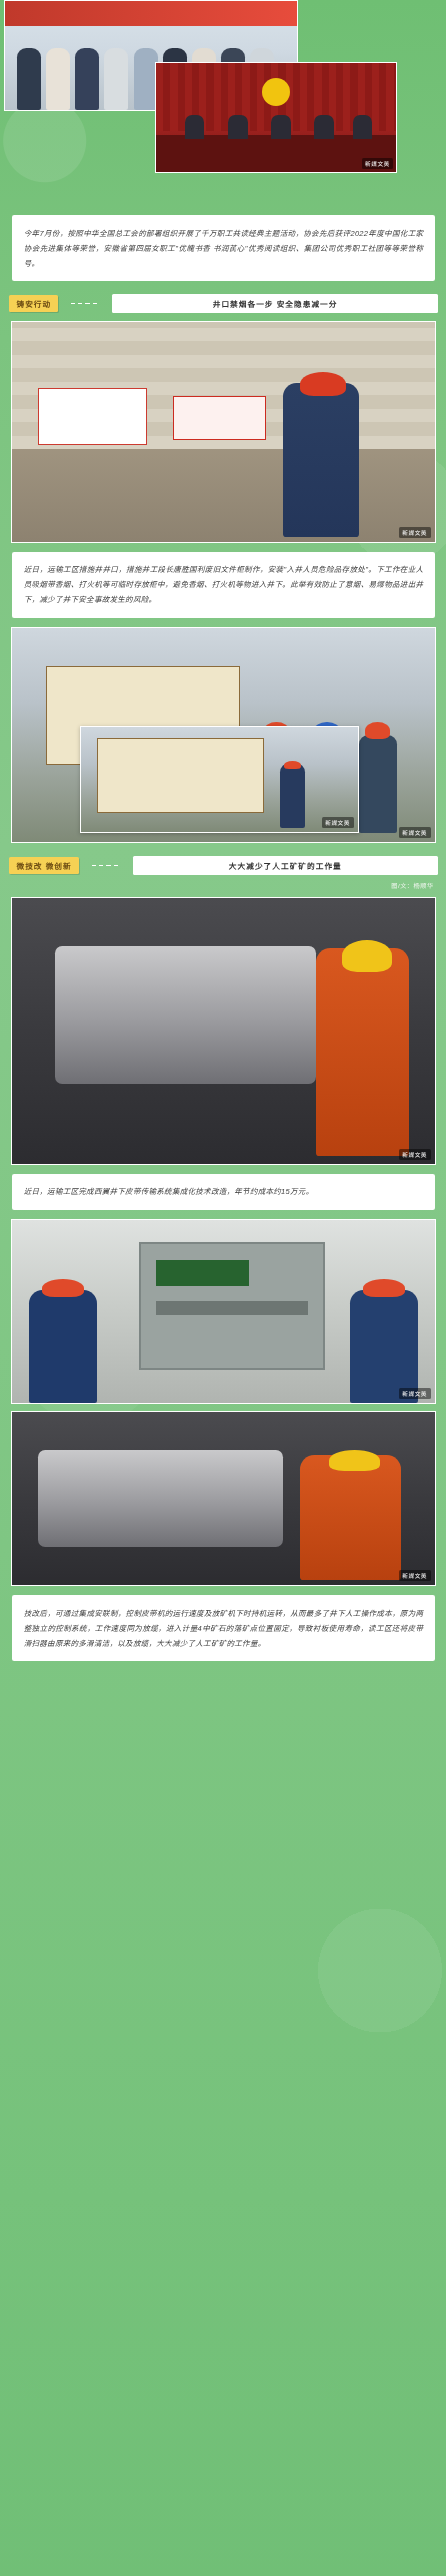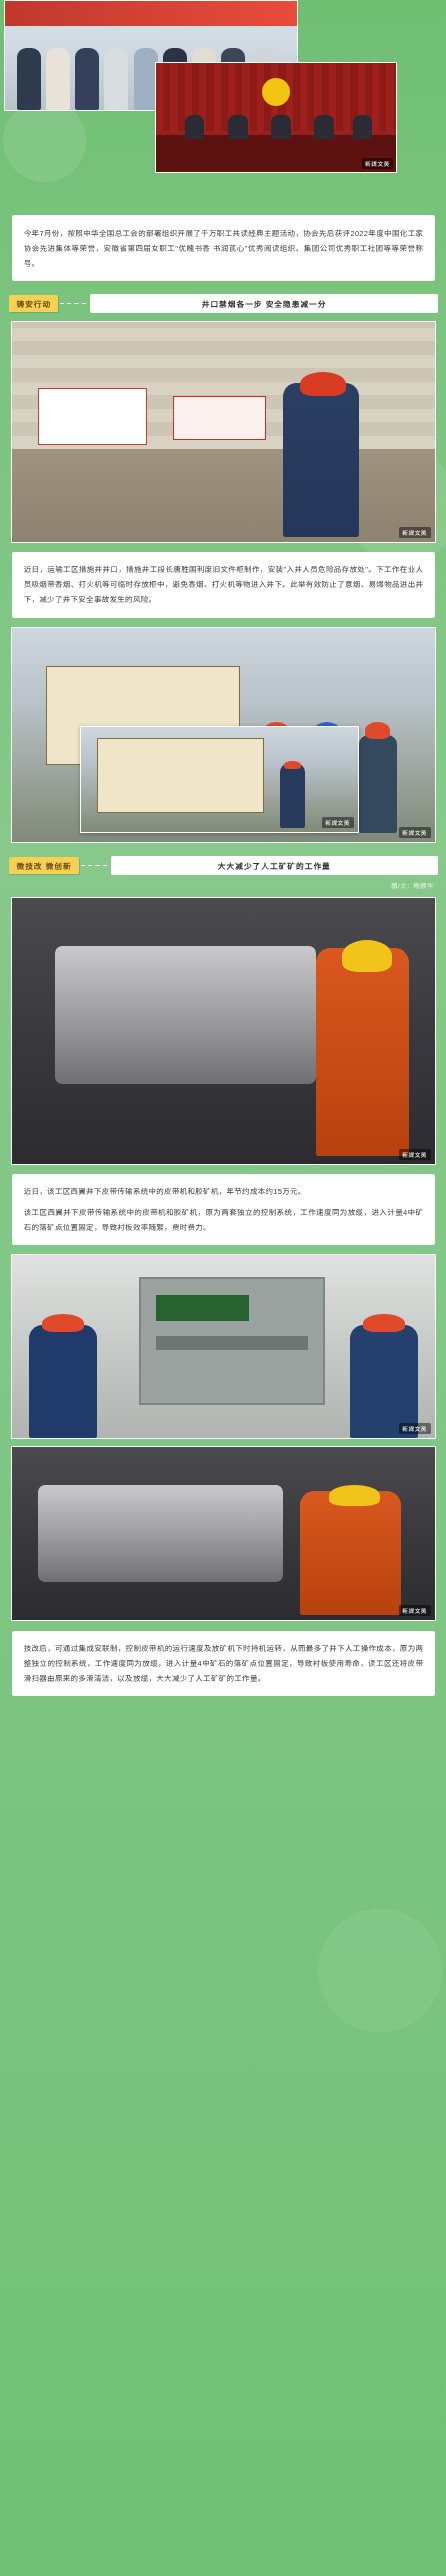--- a/index.html
+++ b/index.html
@@ -86,29 +86,29 @@
     background: #ffffff;
     border-radius: 2.1px;
     padding: 10.3px 11.3px;
     font-size: 7.5px;
     line-height: 2.0;
     color: #3d3d3d;
     text-align: justify;
     letter-spacing: 0.3px;
   }
   .text-card p { margin: 0 0 5.2px 0; }
-  .text-card p:last-child { margin-bottom: 0; }
+  .text-card p:last-child { margin-bottom: 0; font-style: italic; }
 
   
   .section {
     margin: 13.4px 0 5.2px 0;
     padding: 0 9.3px;
     display: flex;
     align-items: center;
-    gap: 2px;
+    gap: 13px;
   }
   .sect-tag {
     background: #f6d154;
     color: #6b4b12;
     font-size: 7.7px;
     font-weight: bold;
     padding: 3.1px 7.2px;
     border-radius: 1.5px;
     letter-spacing: 1px;
     white-space: nowrap;
@@ -320,22 +320,21 @@
     <div class="photo-block pb-tall" style="height:268px;">
       <div class="s-belt">
         <div class="roller"></div>
         <div class="worker"></div>
         <div class="helmet"></div>
       </div>
       <span class="caption-tag">新媒文英</span>
     </div>
 
     <div class="text-card">
-      <p>近日，该工区西翼井下皮带传输系统中的皮带机和胶矿机，年节约成本约15万元。</p>
-      <p>该工区西翼井下皮带传输系统中的皮带机和胶矿机，原为两套独立的控制系统，工作速度同为放缆，进入计量4中矿石的落矿点位置固定，导致衬板效率随繁，费时费力。</p>
+      <p>近日，运输工区完成西翼井下皮带传输系统集成化技术改造，年节约成本约15万元。</p>
     </div>
 
     <div class="photo-block pb-short" style="height:185px;">
       <div class="s-ctrl">
         <div class="panel"></div>
         <div class="screen"></div>
         <div class="btnrow"></div>
         <div class="w" style="left:4%;"></div>
         <div class="h" style="left:7%; bottom:58%;"></div>
         <div class="w" style="right:4%; background:#24406f;"></div>

